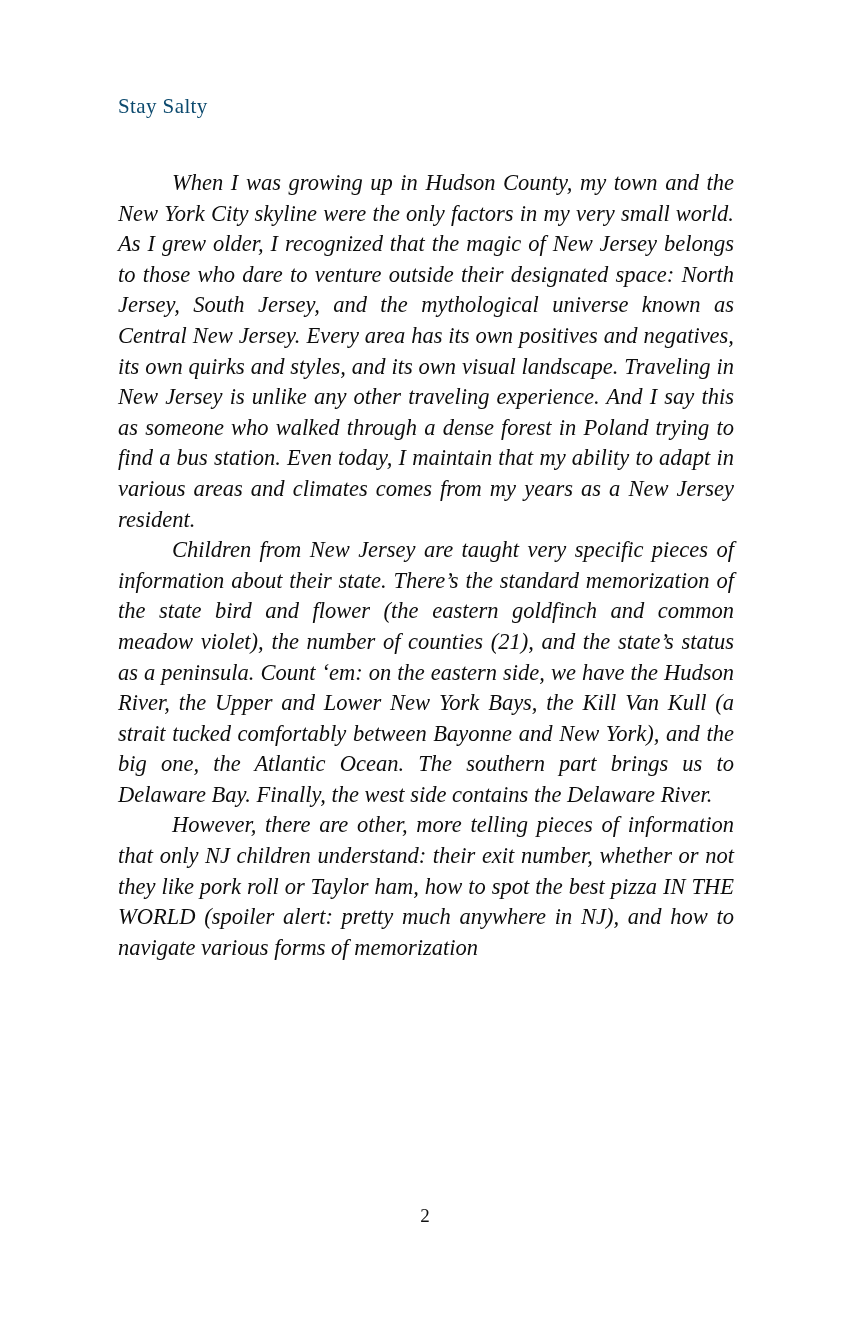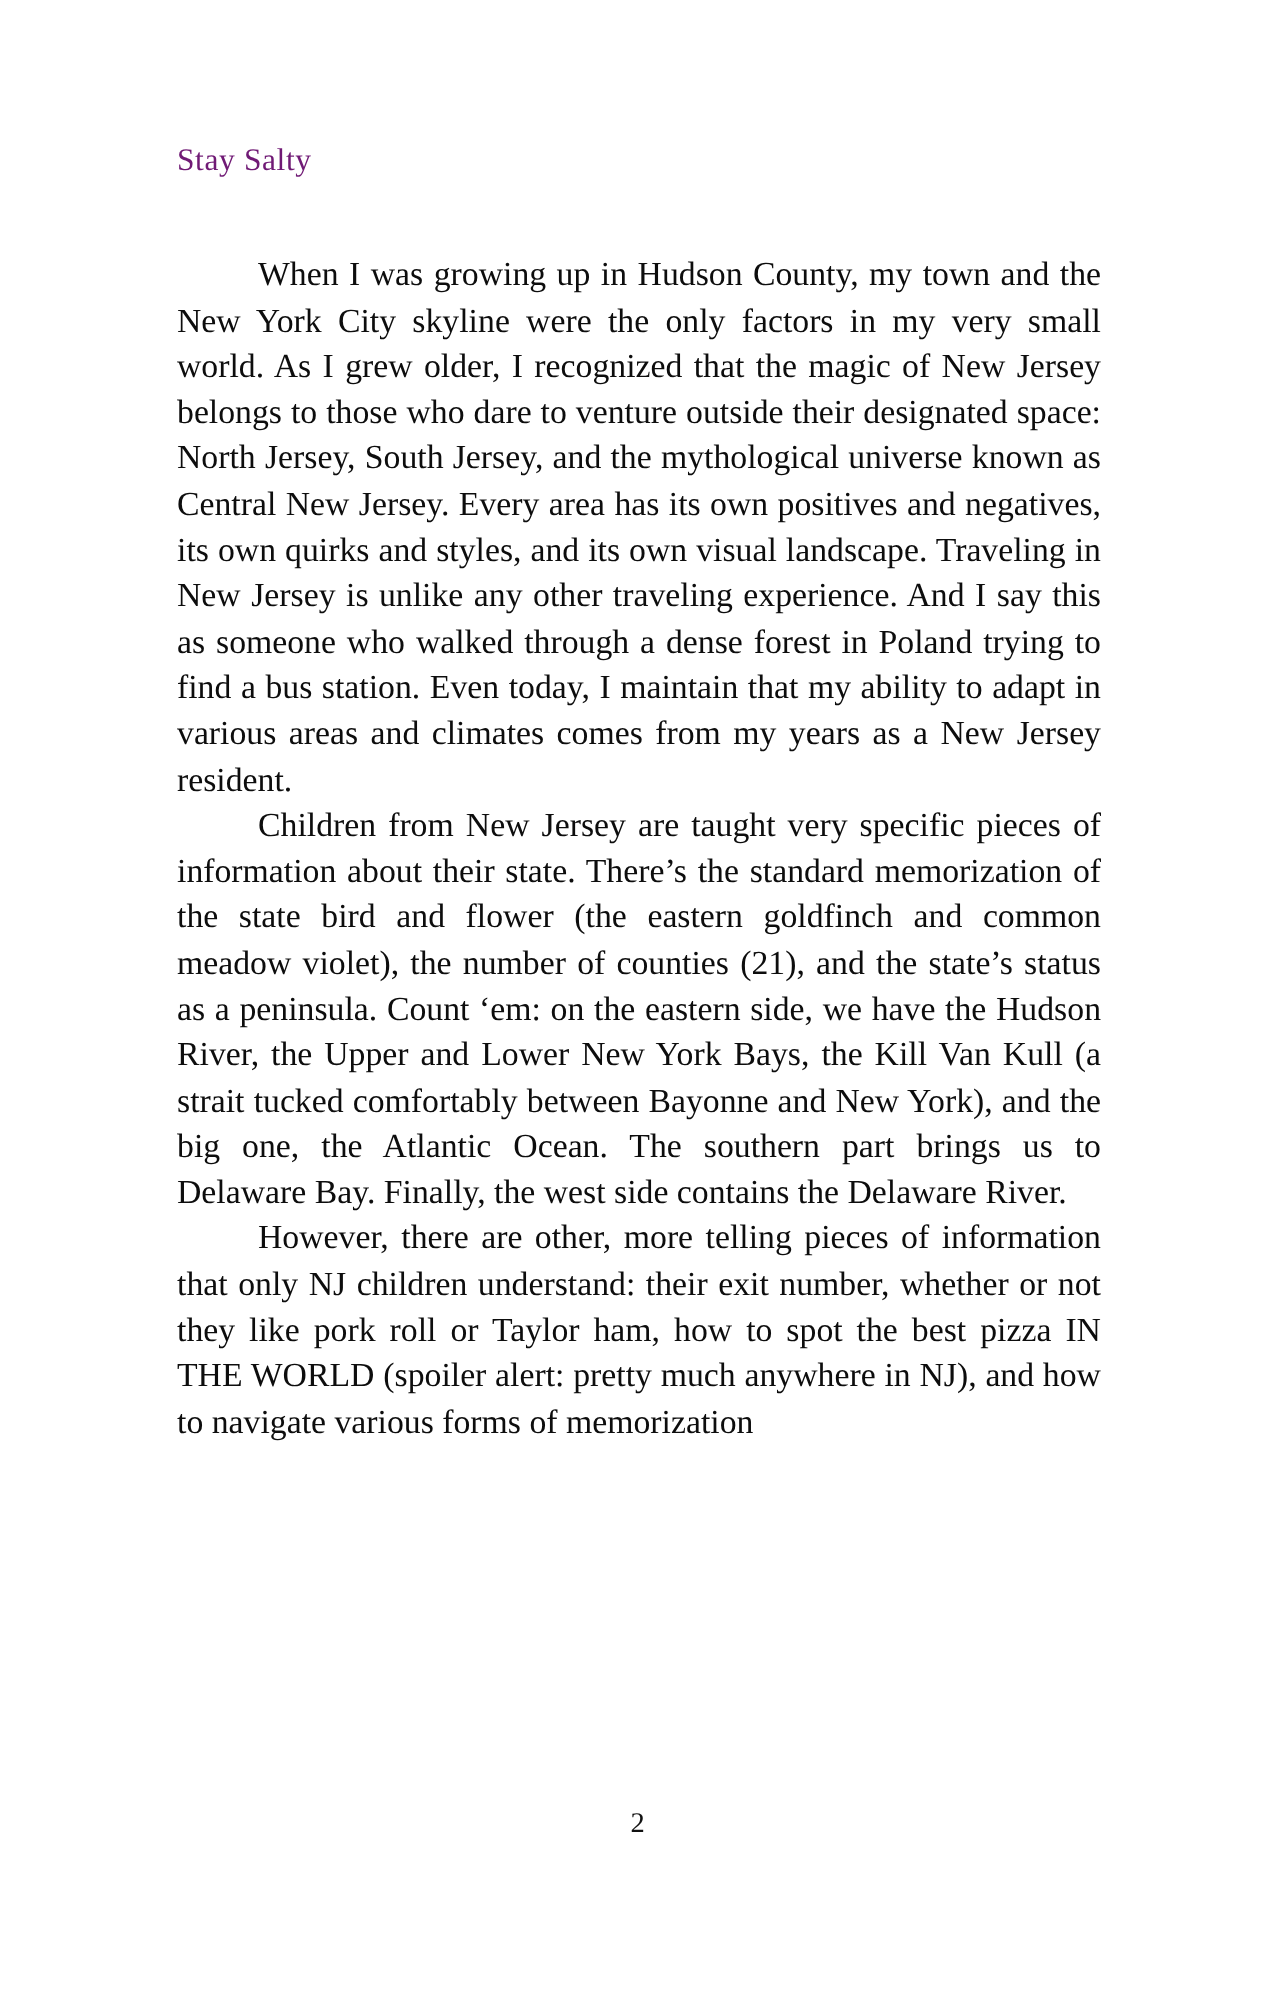--- a/index.html
+++ b/index.html
@@ -22,38 +22,39 @@
     width: 850px;
     height: 1336px;
     background: #ffffff;
   }
   .running-head {
     position: absolute;
     top: 94px;
     left: 118px;
     font-size: 21px;
     letter-spacing: 0.4px;
-    color: #701a75;
+    color: #0c4a6e;
   }
   .body-block {
     position: absolute;
     top: 168px;
     left: 118px;
     width: 616px;
   }
   .body-block p {
     margin: 0;
     font-size: 22.5px;
     line-height: 30.6px;
     text-align: justify;
     text-justify: inter-word;
     text-indent: 2.4em;
     color: #0d0d0d;
     -webkit-hyphens: none;
     hyphens: none;
+    font-style: italic;
   }
   .body-block p.last {
     text-align: justify;
   }
   .folio {
     position: absolute;
     top: 1205px;
     left: 0;
     width: 850px;
     text-align: center;

